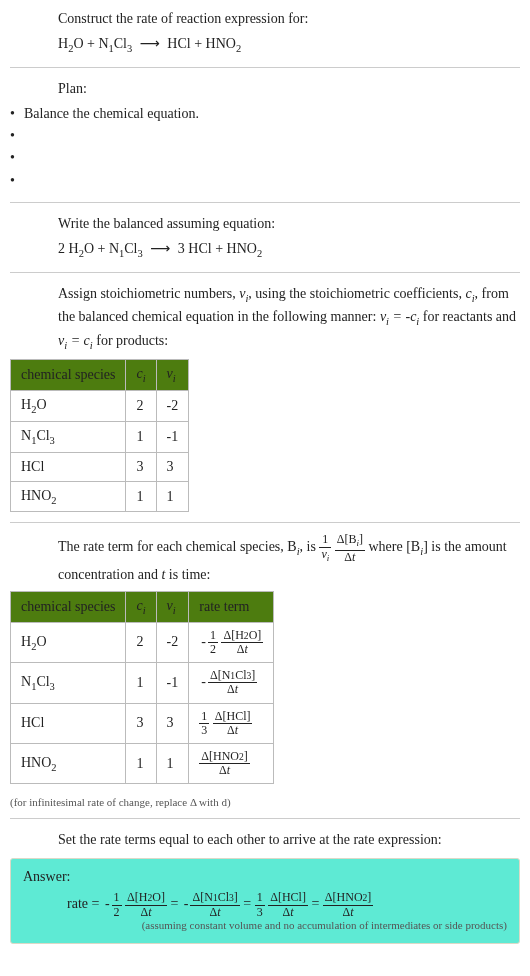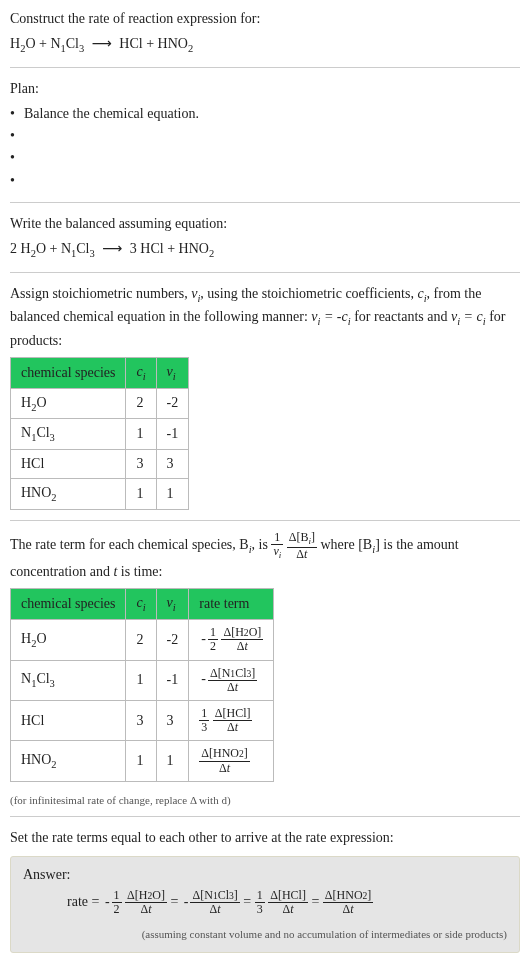--- a/index.html
+++ b/index.html
@@ -9,38 +9,38 @@
     color: #222;
     background: #fff;
     width: 530px;
     padding: 8px 10px;
   }
   hr {
     border: none;
     border-top: 1px solid #ccc;
     margin: 10px 0;
   }
-  .para { line-height: 1.5; margin-bottom: 4px; }
+  .para { line-height: 1.5; margin-bottom: 4px; margin-left: 48px; }
   .sub { vertical-align: sub; font-size: 0.75em; }
   .arrow { display: inline-block; margin: 0 4px; }
   .bullet-list { margin-top: 2px; }
   .bullet-row { display: flex; line-height: 1.6; }
   .bullet-dot { width: 14px; }
   .tbl {
     border-collapse: collapse;
     margin: 6px 0;
   }
   .tbl th, .tbl td {
     border: 1px solid #bbb;
     padding: 6px 10px;
     text-align: left;
     font-weight: normal;
     vertical-align: middle;
   }
-  .tbl th { background: #22c55e; }
+  .tbl th { background: #4d7c0f; }
   .frac {
     display: inline-block;
     text-align: center;
     vertical-align: middle;
     font-size: 12px;
     line-height: 1.1;
   }
   .frac .num {
     display: block;
     padding: 0 2px;
@@ -49,33 +49,33 @@
   .frac .den {
     display: block;
     padding: 0 2px;
   }
   .small-note {
     font-size: 11px;
     color: #555;
     margin-top: 12px;
   }
   .answer-box {
-    background: #e5e5e5;
+    background: #5eead4;
     border: 1px solid #dbd9c7;
     border-radius: 3px;
     padding: 10px 12px 12px 12px;
     margin-top: 8px;
   }
   .answer-label { margin-bottom: 6px; }
   .answer-indent { margin-left: 44px; line-height: 1.8; }
   .answer-note {
     font-size: 11px;
     color: #555;
     text-align: right;
-    margin-top: 12px;
+    margin-top: 0;
   }
   .eq-row { white-space: nowrap; }
   .minus { margin: 0 2px; }
   .it { font-style: italic; }
 </style>
 </head>
 <body>
 
 <div class="para">
   <span>Construct the rate of reaction expression for:</span>

